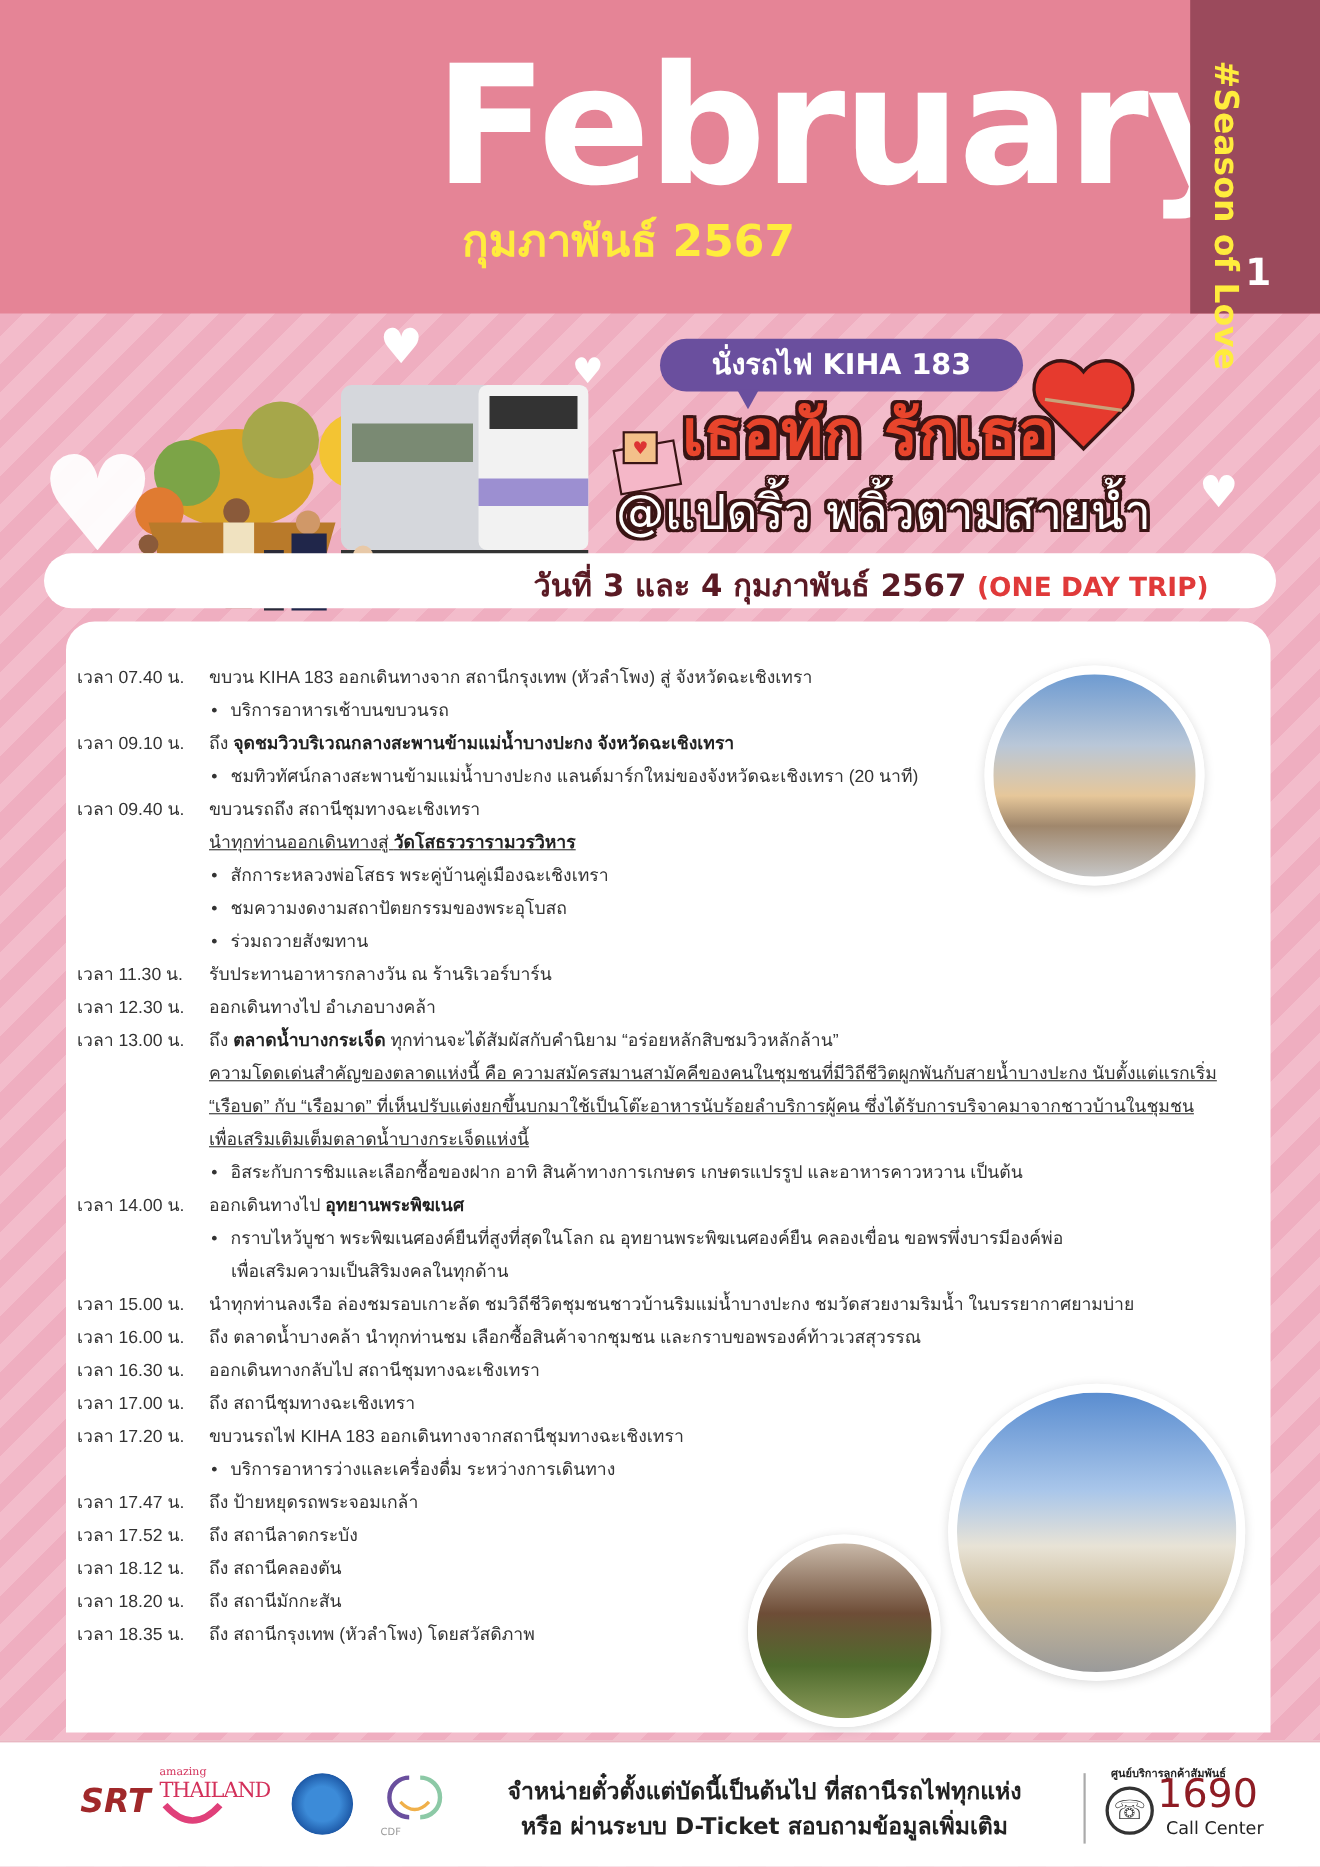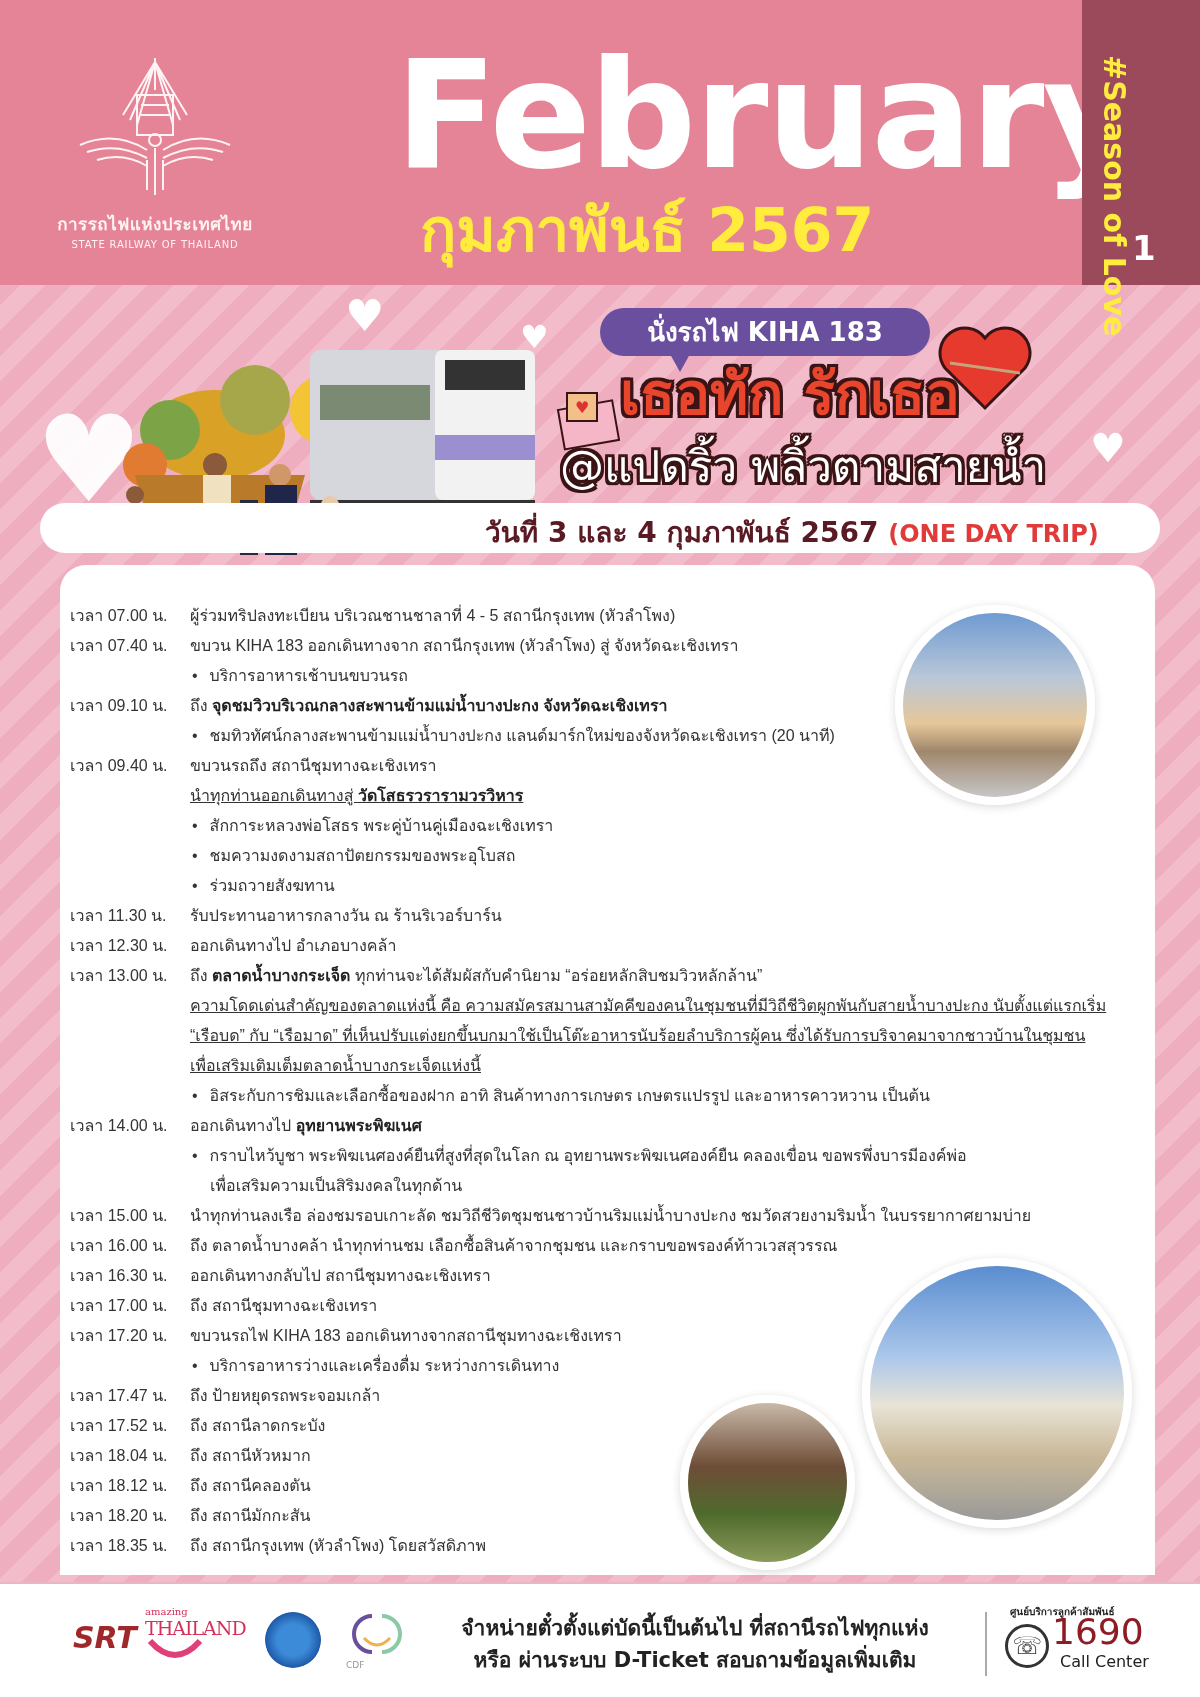--- a/index.html
+++ b/index.html
@@ -22,21 +22,21 @@
   .logo-emblem { width: 160px; height: 150px; margin: 0 auto; }
   .logo-th { color: #fff3f5; font-size: 17px; font-weight: bold; margin-top: 6px; letter-spacing: 0.5px; }
   .logo-en { color: #fff3f5; font-size: 10px; letter-spacing: 0.8px; margin-top: 2px; }
   .month-en {
     position: absolute; left: 395px; top: 40px;
     font-family: "DejaVu Sans", sans-serif; font-size: 150px; font-weight: bold;
     color: #ffffff; letter-spacing: -2px; line-height: 1;
   }
   .month-th {
     position: absolute; left: 420px; top: 200px;
-    font-size: 60px; font-weight: bold; color: #ffec3d; line-height: 1;
+    font-size: 40px; font-weight: bold; color: #ffec3d; line-height: 1;
   }
   .season-band {
     position: absolute; left: 1082px; top: 0; width: 118px; height: 285px;
     background: #9b4a5c;
   }
   .season-text {
     position: absolute; left: 1098px; top: 55px;
     writing-mode: vertical-rl; color: #ffec3d; font-weight: bold; font-size: 30px; line-height: 1.05;
   }
   .season-num { position: absolute; left: 1132px; top: 228px; color: #fff; font-size: 34px; font-weight: bold; }
@@ -116,37 +116,20 @@
   .footer .cc-icon { position: absolute; left: 1005px; top: 40px; width: 44px; height: 44px; border: 3px solid #333; border-radius: 50%; text-align: center; font-size: 24px; line-height: 38px; color: #333; }
   .footer .cc-num { position: absolute; left: 1052px; top: 30px; font-size: 36px; color: #8e1c24; line-height: 1; }
   .footer .cc-sub { position: absolute; left: 1060px; top: 68px; font-size: 16px; color: #222; }
 </style>
 </head>
 <body>
 
 <div class="page">
 
   <div class="header"></div>
-  <div class="logo-block">
-    <svg class="logo-emblem" viewBox="0 0 160 150">
-      <g fill="none" stroke="#fff3f5" stroke-width="2">
-        <path d="M80 8 L80 40"></path>
-        <path d="M80 12 L55 70 M80 12 L105 70 M80 12 L62 75 M80 12 L98 75 M80 12 L48 65 M80 12 L112 65"></path>
-        <rect x="62" y="45" width="36" height="40"></rect>
-        <path d="M66 55 h28 M66 65 h28"></path>
-        <circle cx="80" cy="90" r="6"></circle>
-        <path d="M5 95 Q40 80 72 100 M155 95 Q120 80 88 100"></path>
-        <path d="M12 102 Q42 92 72 108 M148 102 Q118 92 88 108"></path>
-        <path d="M22 110 Q48 102 72 116 M138 110 Q112 102 88 116"></path>
-        <path d="M80 98 L80 145 M72 110 L72 140 M88 110 L88 140"></path>
-      </g>
-    </svg>
-    <div class="logo-th">การรถไฟแห่งประเทศไทย</div>
-    <div class="logo-en">STATE RAILWAY OF THAILAND</div>
-  </div>
   <div class="month-en">February</div>
   <div class="month-th">กุมภาพันธ์ 2567</div>
   <div class="season-band"></div>
   <div class="season-text">#Season of Love</div>
   <div class="season-num">1</div>
 
   <span class="heart" style="left:345px;top:290px;font-size:44px;">♥</span>
   <span class="heart" style="left:520px;top:318px;font-size:32px;">♥</span>
   <span class="heart" style="left:1090px;top:425px;font-size:40px;">♥</span>
   <span class="heart" style="left:35px;top:390px;font-size:120px;opacity:0.95;">♥</span>
@@ -192,24 +175,20 @@
 
   <div class="date-banner"></div>
   <div class="date-text">
     <span>วันที่ 3 และ 4 กุมภาพันธ์ 2567</span>
     <span class="trip">(ONE DAY TRIP)</span>
   </div>
 
   <div class="card"></div>
   <div class="sched" id="sched">
       <div class="row ">
-        <span class="time">เวลา 07.00 น.</span>
-        <span class="desc">ผู้ร่วมทริปลงทะเบียน บริเวณชานชาลาที่ 4 - 5 สถานีกรุงเทพ (หัวลำโพง)</span>
-      </div>
-      <div class="row ">
         <span class="time">เวลา 07.40 น.</span>
         <span class="desc">ขบวน KIHA 183 ออกเดินทางจาก สถานีกรุงเทพ (หัวลำโพง) สู่ จังหวัดฉะเชิงเทรา</span>
       </div>
       <div class="row bullet">
         <span class="desc">บริการอาหารเช้าบนขบวนรถ</span>
       </div>
       <div class="row ">
         <span class="time">เวลา 09.10 น.</span>
         <span class="desc"><span>ถึง </span><b>จุดชมวิวบริเวณกลางสะพานข้ามแม่น้ำบางปะกง จังหวัดฉะเชิงเทรา</b></span>
       </div>
@@ -289,24 +268,20 @@
       <div class="row bullet">
         <span class="desc">บริการอาหารว่างและเครื่องดื่ม ระหว่างการเดินทาง</span>
       </div>
       <div class="row ">
         <span class="time">เวลา 17.47 น.</span>
         <span class="desc">ถึง ป้ายหยุดรถพระจอมเกล้า</span>
       </div>
       <div class="row ">
         <span class="time">เวลา 17.52 น.</span>
         <span class="desc">ถึง สถานีลาดกระบัง</span>
-      </div>
-      <div class="row ">
-        <span class="time">เวลา 18.04 น.</span>
-        <span class="desc">ถึง สถานีหัวหมาก</span>
       </div>
       <div class="row ">
         <span class="time">เวลา 18.12 น.</span>
         <span class="desc">ถึง สถานีคลองตัน</span>
       </div>
       <div class="row ">
         <span class="time">เวลา 18.20 น.</span>
         <span class="desc">ถึง สถานีมักกะสัน</span>
       </div>
       <div class="row ">

